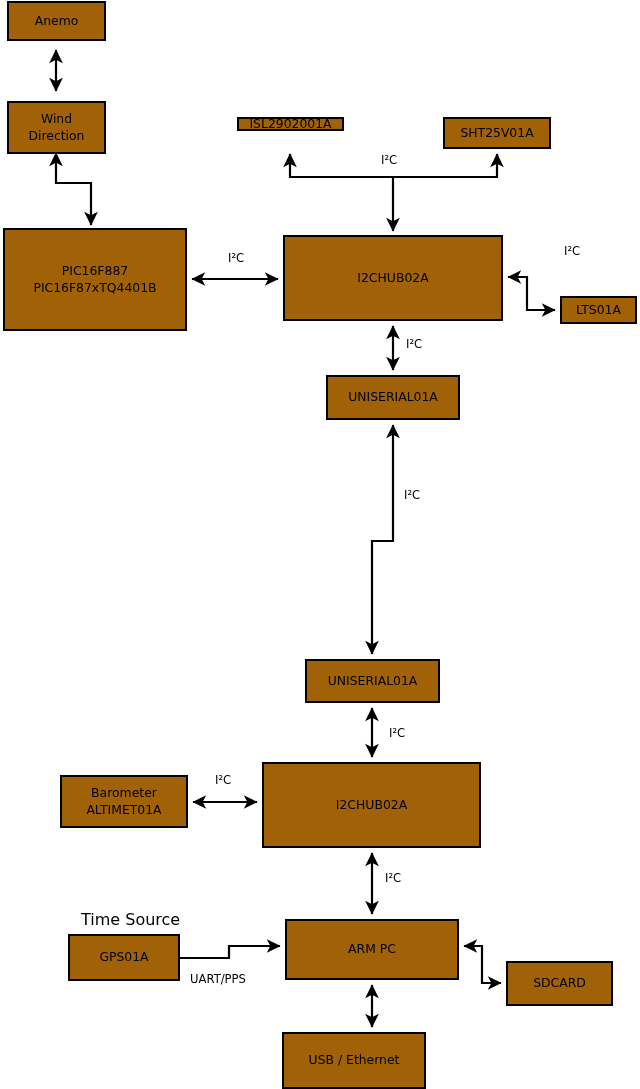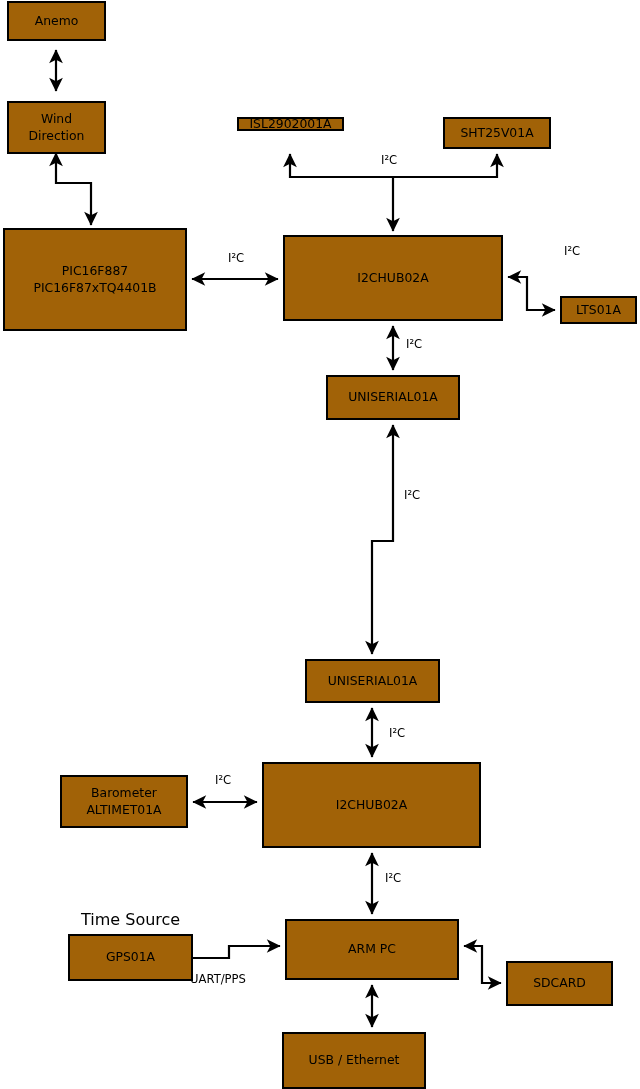--- a/index.html
+++ b/index.html
@@ -100,21 +100,21 @@
 PIC16F87xTQ4401B</div>
       <div class="node-box" style="left: 237px; top: 117px; width: 107px; height: 14px;">ISL2902001A</div>
       <div class="node-box" style="left: 443px; top: 117px; width: 108px; height: 32px;">SHT25V01A</div>
       <div class="node-box" style="left: 283px; top: 235px; width: 220px; height: 86px;">I2CHUB02A</div>
       <div class="node-box" style="left: 560px; top: 296px; width: 77px; height: 28px;">LTS01A</div>
       <div class="node-box" style="left: 326px; top: 375px; width: 134px; height: 45px;">UNISERIAL01A</div>
       <div class="node-box" style="left: 305px; top: 659px; width: 135px; height: 44px;">UNISERIAL01A</div>
       <div class="node-box" style="left: 262px; top: 762px; width: 219px; height: 86px;">I2CHUB02A</div>
       <div class="node-box" style="left: 60px; top: 775px; width: 128px; height: 53px;">Barometer
 ALTIMET01A</div>
-      <div class="node-box" style="left: 68px; top: 934px; width: 125px; height: 47px;">GPS01A</div>
+      <div class="node-box" style="left: 68px; top: 934px; width: 112px; height: 47px;">GPS01A</div>
       <div class="node-box" style="left: 285px; top: 919px; width: 174px; height: 61px;">ARM PC</div>
       <div class="node-box" style="left: 506px; top: 961px; width: 107px; height: 45px;">SDCARD</div>
       <div class="node-box" style="left: 282px; top: 1032px; width: 144px; height: 57px;">USB / Ethernet</div>
     </div>
   <div id="label-layer">
       <span class="edge-label" style="left: 381px; top: 153px;">I²C</span>
       <span class="edge-label" style="left: 228px; top: 251px;">I²C</span>
       <span class="edge-label" style="left: 564px; top: 244px;">I²C</span>
       <span class="edge-label" style="left: 406px; top: 337px;">I²C</span>
       <span class="edge-label" style="left: 404px; top: 488px;">I²C</span>

